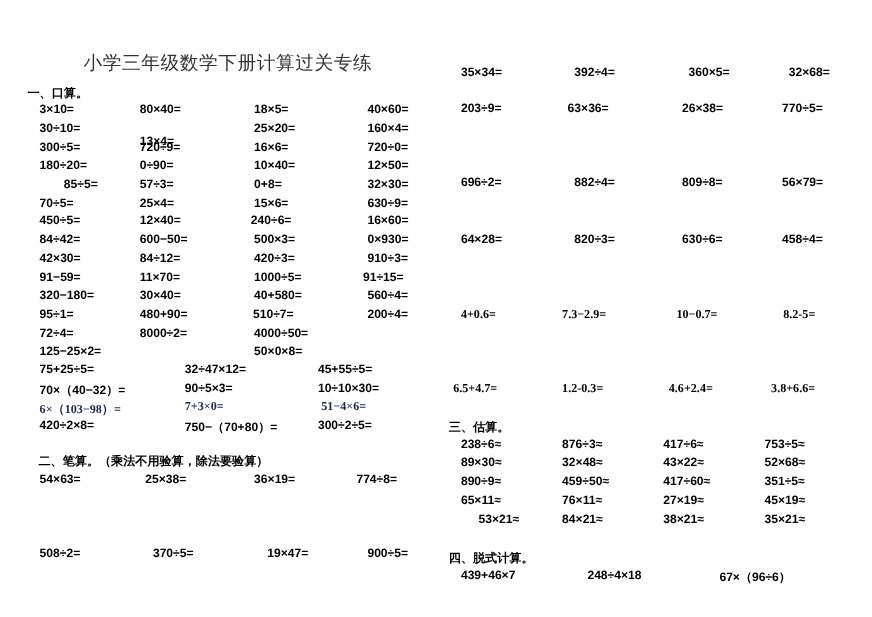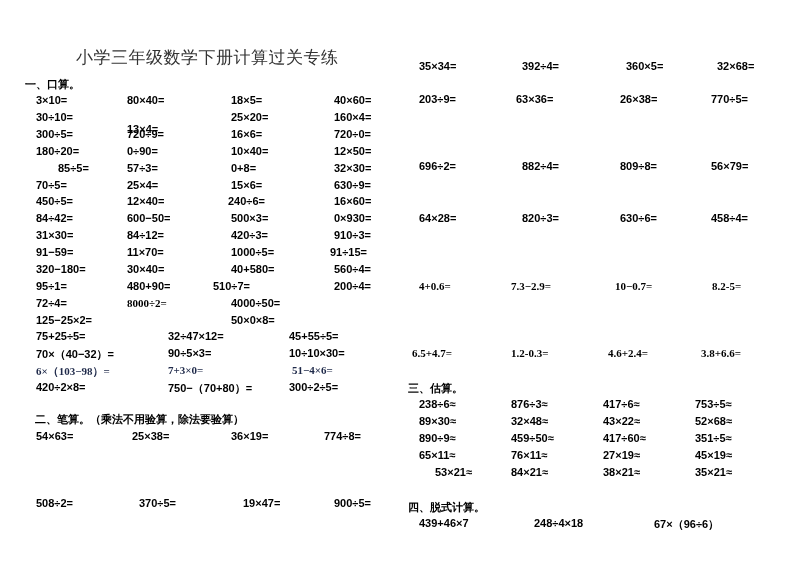--- a/index.html
+++ b/index.html
@@ -46,38 +46,38 @@
       <div class="abs item" style="left: 231px; top: 178.5px;">15×6=</div>
       <div class="abs item" style="left: 334px; top: 178.5px;">630÷9=</div>
       <div class="abs item" style="left: 36px; top: 195.4px;">450÷5=</div>
       <div class="abs item" style="left: 127px; top: 195.4px;">12×40=</div>
       <div class="abs item" style="left: 228px; top: 195.4px;">240÷6=</div>
       <div class="abs item" style="left: 334px; top: 195.4px;">16×60=</div>
       <div class="abs item" style="left: 36px; top: 212.3px;">84÷42=</div>
       <div class="abs item" style="left: 127px; top: 212.3px;">600−50=</div>
       <div class="abs item" style="left: 231px; top: 212.3px;">500×3=</div>
       <div class="abs item" style="left: 334px; top: 212.3px;">0×930=</div>
-      <div class="abs item" style="left: 36px; top: 229.2px;">31×30=</div>
+      <div class="abs item" style="left: 36px; top: 229.2px;">42×30=</div>
       <div class="abs item" style="left: 127px; top: 229.2px;">84÷12=</div>
       <div class="abs item" style="left: 231px; top: 229.2px;">420÷3=</div>
       <div class="abs item" style="left: 334px; top: 229.2px;">910÷3=</div>
       <div class="abs item" style="left: 36px; top: 246.1px;">91−59=</div>
       <div class="abs item" style="left: 127px; top: 246.1px;">11×70=</div>
       <div class="abs item" style="left: 231px; top: 246.1px;">1000÷5=</div>
       <div class="abs item" style="left: 330px; top: 246.1px;">91÷15=</div>
       <div class="abs item" style="left: 36px; top: 263px;">320−180=</div>
       <div class="abs item" style="left: 127px; top: 263px;">30×40=</div>
       <div class="abs item" style="left: 231px; top: 263px;">40+580=</div>
       <div class="abs item" style="left: 334px; top: 263px;">560÷4=</div>
       <div class="abs item" style="left: 36px; top: 279.9px;">95÷1=</div>
       <div class="abs item" style="left: 127px; top: 279.9px;">480+90=</div>
-      <div class="abs item" style="left: 213px; top: 279.9px;">510÷7=</div>
+      <div class="abs item" style="left: 230px; top: 279.9px;">510÷7=</div>
       <div class="abs item" style="left: 334px; top: 279.9px;">200÷4=</div>
       <div class="abs item" style="left: 36px; top: 296.8px;">72÷4=</div>
-      <div class="abs item" style="left: 127px; top: 296.8px; font-family: Liberation Serif, serif;">8000÷2=</div>
+      <div class="abs item" style="left: 127px; top: 296.8px;">8000÷2=</div>
       <div class="abs item" style="left: 231px; top: 296.8px;">4000÷50=</div>
       <div class="abs item" style="left: 36px; top: 313.7px;">125−25×2=</div>
       <div class="abs item" style="left: 231px; top: 313.7px;">50×0×8=</div>
     </div>
   <div id="s1mixed">
       <div class="abs item" style="left: 36px; top: 330px;">75+25÷5=</div>
       <div class="abs item" style="left: 168px; top: 330px;">32÷47×12=</div>
       <div class="abs item" style="left: 289px; top: 330px;">45+55÷5=</div>
       <div class="abs item" style="left: 36px; top: 347px;">70×（40−32）=</div>
       <div class="abs item" style="left: 168px; top: 347px;">90÷5×3=</div>

